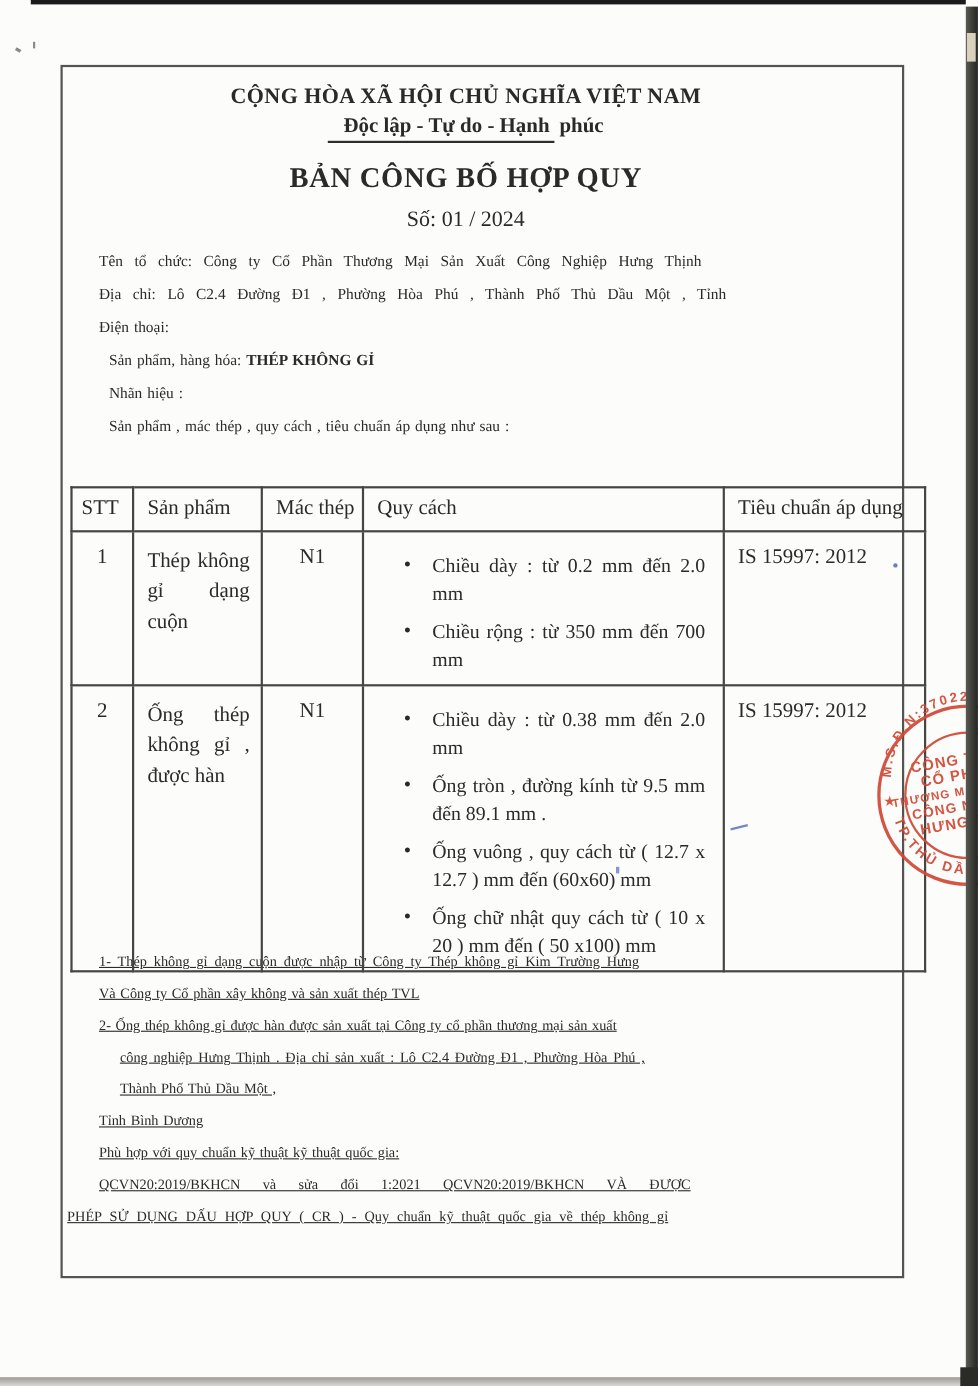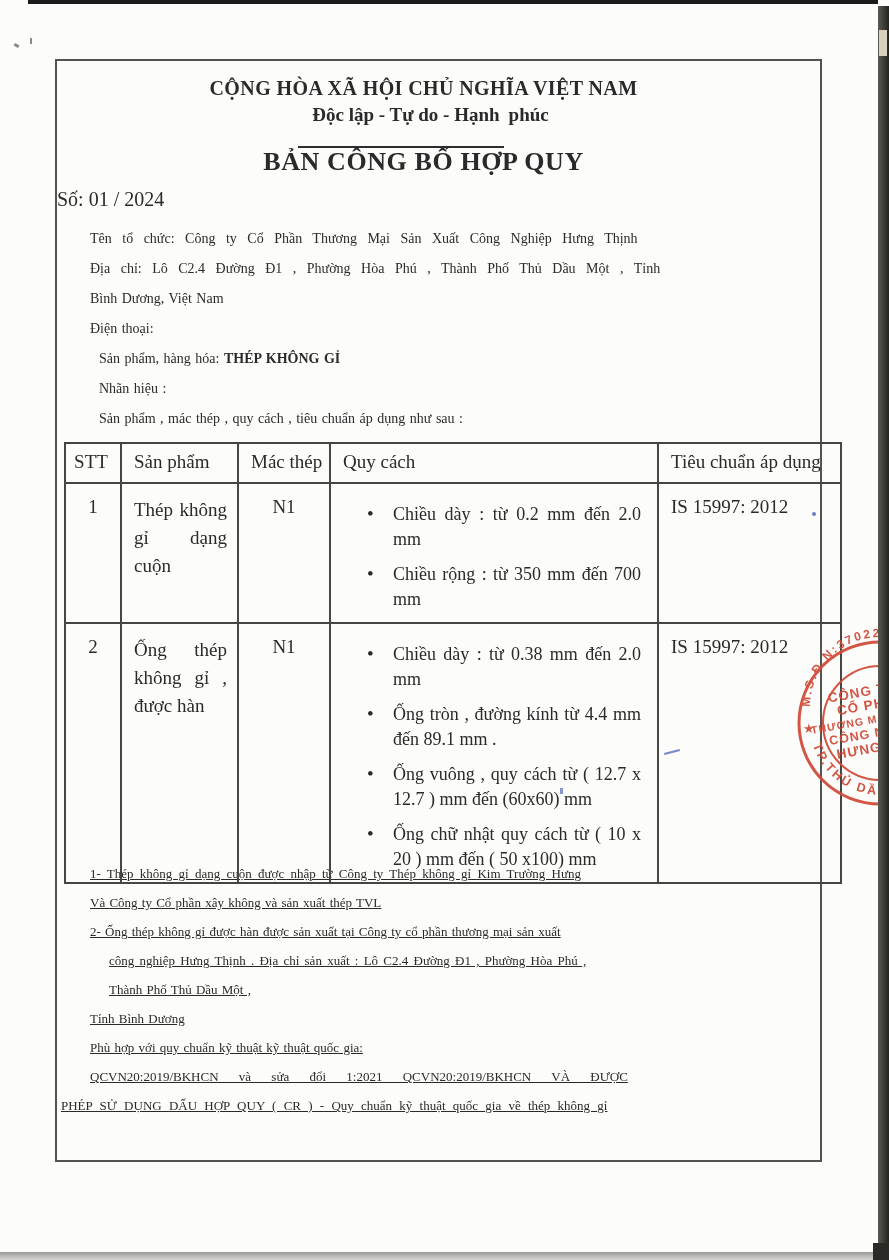--- a/index.html
+++ b/index.html
@@ -25,25 +25,25 @@
   .speck.blue3{left:560px;top:788px;width:3px;height:6px;background:#3a55b0;opacity:.6;}
 
   
   .frame{position:absolute;left:55px;top:59px;width:767px;height:1103px;
     border:2px solid #53534f;box-sizing:border-box;background:transparent;z-index:1;}
 
   .nat-title{position:absolute;top:16px;left:0;right:30px;text-align:center;
     font-weight:bold;font-size:20px;letter-spacing:.4px;}
   .motto{position:absolute;top:43px;left:0;right:30px;text-align:center;
     font-weight:bold;font-size:19px;}
-  .motto-u{border-bottom:2px solid #2d2d2d;padding:0 4px 20px 14px;display:inline-block;}
+  .motto-u{border-bottom:2px solid #2d2d2d;padding:0 4px 2px 14px;display:inline-block;}
   .motto-tail{margin-left:5px;}
   .doc-title{position:absolute;top:86px;left:0;right:30px;text-align:center;
     font-weight:bold;font-size:26px;letter-spacing:.6px;}
-  .doc-number{position:absolute;top:127px;left:0;right:30px;font-size:20px;}
+  .doc-number{position:absolute;top:127px;left:0;right:30px;text-align:center;font-size:20px;}
 
   .info{position:absolute;top:163px;left:33px;right:14px;font-size:14px;}
   .info .ln{line-height:30px;white-space:nowrap;word-spacing:1px;}
   .info .ln.stretch{word-spacing:7px;}
   .info .ln.indent{margin-left:9px;}
   .info b{font-weight:bold;}
 
   
   table.spec{position:absolute;top:381px;left:7px;width:776px;border-collapse:collapse;
     table-layout:fixed;font-size:19px;z-index:3;}
@@ -102,21 +102,20 @@
     <div class="motto">
       <span class="motto-u">Độc lập - Tự do - Hạnh</span><span class="motto-tail">phúc</span>
     </div>
 
     <div class="doc-title">BẢN CÔNG BỐ HỢP QUY</div>
     <div class="doc-number">Số: 01 / 2024</div>
 
     <div class="info">
       <div class="ln stretch">Tên tổ chức: Công ty Cổ Phần Thương Mại Sản Xuất Công Nghiệp Hưng Thịnh</div>
       <div class="ln stretch">Địa chỉ: Lô C2.4 Đường Đ1 , Phường Hòa Phú , Thành Phố Thủ Dầu Một , Tỉnh</div>
-      <div class="ln">Bình Dương, Việt Nam</div>
       <div class="ln">Điện thoại:</div>
       <div class="ln indent"><span>Sản phẩm, hàng hóa: </span><b>THÉP KHÔNG GỈ</b></div>
       <div class="ln indent">Nhãn hiệu :</div>
       <div class="ln indent">Sản phẩm , mác thép , quy cách , tiêu chuẩn áp dụng như sau :</div>
     </div>
 
     <table class="spec">
       <colgroup>
         <col style="width:56px">
           <col style="width:117px">
@@ -146,21 +145,21 @@
           </td>
           <td class="c-tc">IS 15997: 2012</td>
         </tr>
         <tr class="row-2">
           <td class="c-stt">2</td>
           <td class="c-sp">Ống thép không gỉ , được hàn</td>
           <td class="c-mt">N1</td>
           <td class="c-qc">
             <ul class="blist">
               <li>Chiều dày : từ 0.38 mm đến 2.0 mm</li>
-              <li>Ống tròn , đường kính từ 4.4 mm đến 89.1 mm .</li>
+              <li>Ống tròn , đường kính từ 9.5 mm đến 89.1 mm .</li>
               <li>Ống vuông , quy cách từ ( 12.7 x 12.7 ) mm đến (60x60) mm</li>
               <li>Ống chữ nhật quy cách từ ( 10 x 20 ) mm đến ( 50 x100) mm</li>
             </ul>
           </td>
           <td class="c-tc">IS 15997: 2012</td>
         </tr>
       </tbody>
     </table>
 
     <div class="notes">

